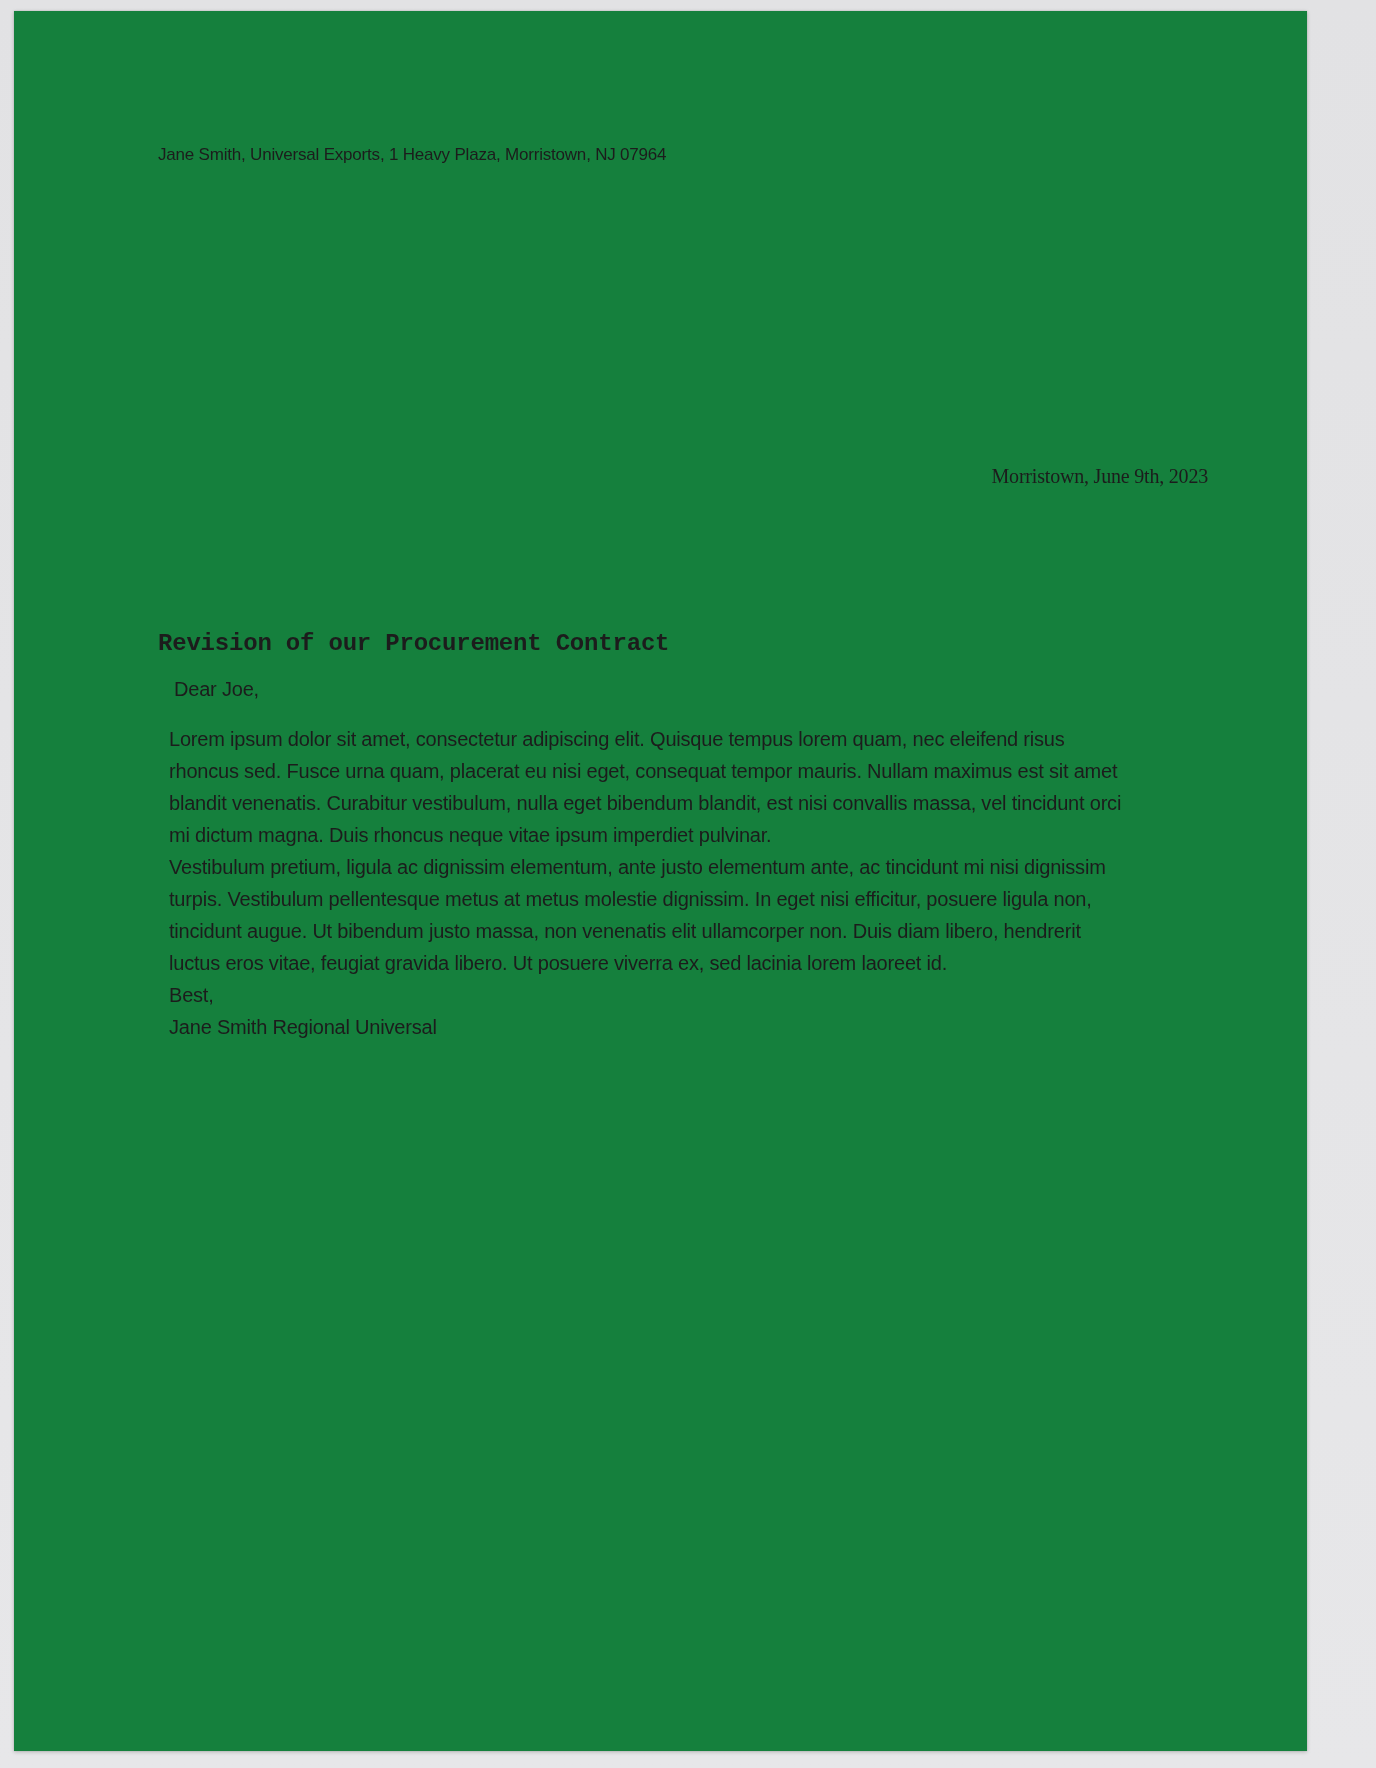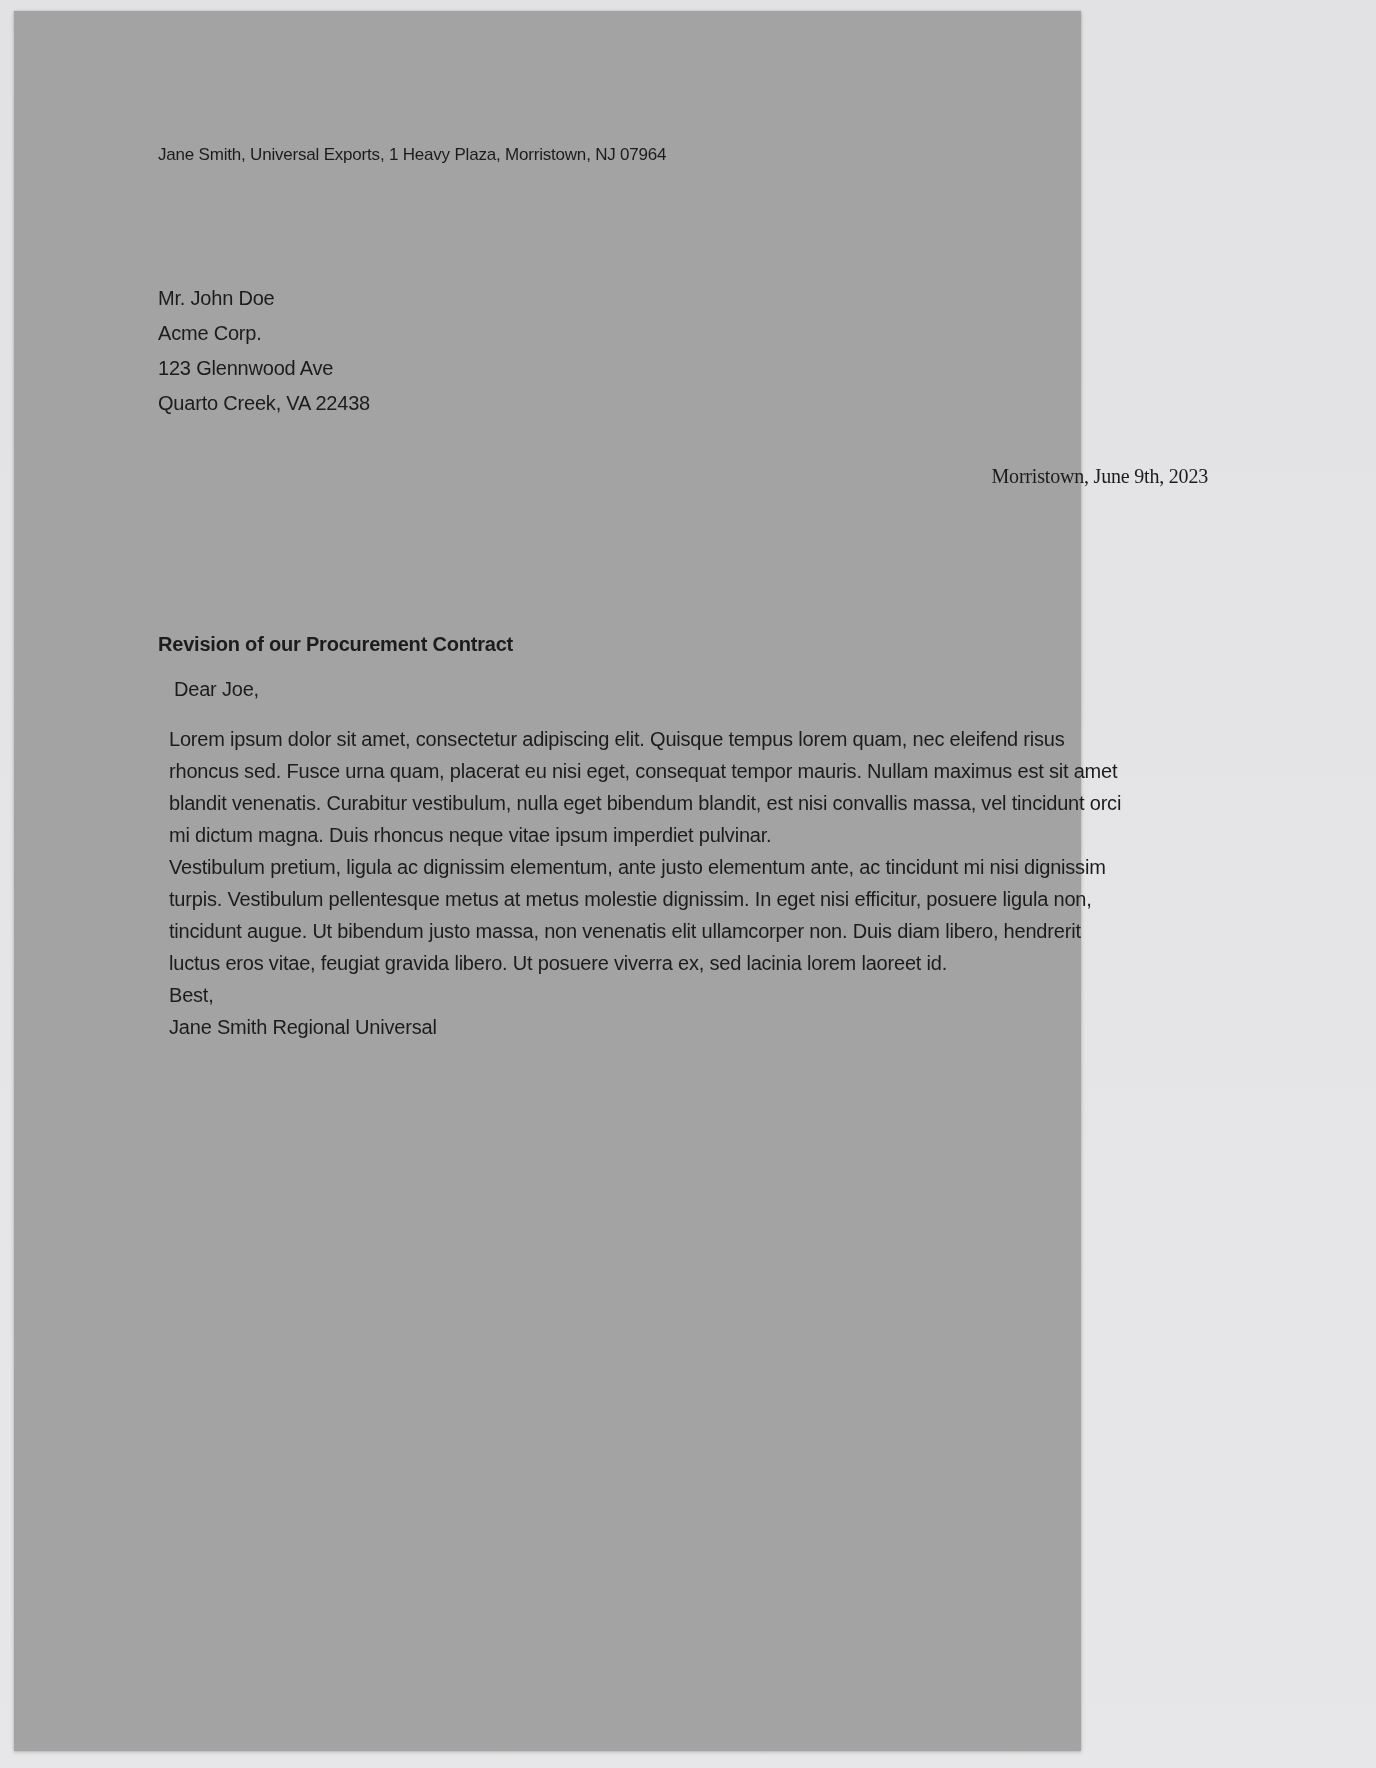--- a/index.html
+++ b/index.html
@@ -11,23 +11,23 @@
     height: 1768px;
     background: linear-gradient(#e2e2e4, #e7e7e9);
     font-family: "Liberation Sans", sans-serif;
     position: relative;
     overflow: hidden;
   }
   .page {
     position: absolute;
     left: 14px;
     top: 11px;
-    width: 1067px;
+    width: 1293px;
     height: 1740px;
-    background: #a3a3a3;
+    background: #15803d;
     box-shadow: 0 1px 4px rgba(0,0,0,0.22), 0 0 1px rgba(0,0,0,0.18);
   }
   .content {
     position: absolute;
     left: 144px;
     top: 0;
     width: 1050px;
     height: 100%;
     color: #1c1c1c;
   }
@@ -56,24 +56,25 @@
     text-align: right;
     font-size: 20px;
     line-height: 32px;
     letter-spacing: -0.2px;
     font-family: Liberation Serif, serif;
   }
   .subject-line {
     position: absolute;
     top: 617px;
     left: 0;
-    font-size: 20px;
+    font-size: 24px;
     font-weight: 700;
     line-height: 32px;
     letter-spacing: -0.2px;
+    font-family: Liberation Mono, monospace;
   }
   .salutation {
     position: absolute;
     top: 662px;
     left: 0;
     font-size: 20px;
     line-height: 32px;
     letter-spacing: -0.2px;
     margin-left: 16px;
   }
@@ -97,26 +98,20 @@
   .signature-line { }
 </style>
 </head>
 <body>
 
 <div class="page">
   <div class="content">
 
     <div class="sender-line">Jane Smith, Universal Exports, 1 Heavy Plaza, Morristown, NJ 07964</div>
 
-    <div class="recipient">
-      <div>Mr. John Doe</div>
-      <div>Acme Corp.</div>
-      <div>123 Glennwood Ave</div>
-      <div>Quarto Creek, VA 22438</div>
-    </div>
 
     <div class="date-line">Morristown, June 9th, 2023</div>
 
     <div class="subject-line">Revision of our Procurement Contract</div>
 
     <div class="salutation">Dear Joe,</div>
 
     <div class="body-block">
       <p class="para-1">Lorem ipsum dolor sit amet, consectetur adipiscing elit. Quisque tempus lorem quam, nec eleifend risus rhoncus sed. Fusce urna quam, placerat eu nisi eget, consequat tempor mauris. Nullam maximus est sit amet blandit venenatis. Curabitur vestibulum, nulla eget bibendum blandit, est nisi convallis massa, vel tincidunt orci mi dictum magna. Duis rhoncus neque vitae ipsum imperdiet pulvinar.</p>
       <p class="para-2">Vestibulum pretium, ligula ac dignissim elementum, ante justo elementum ante, ac tincidunt mi nisi dignissim turpis. Vestibulum pellentesque metus at metus molestie dignissim. In eget nisi efficitur, posuere ligula non, tincidunt augue. Ut bibendum justo massa, non venenatis elit ullamcorper non. Duis diam libero, hendrerit luctus eros vitae, feugiat gravida libero. Ut posuere viverra ex, sed lacinia lorem laoreet id.</p>

